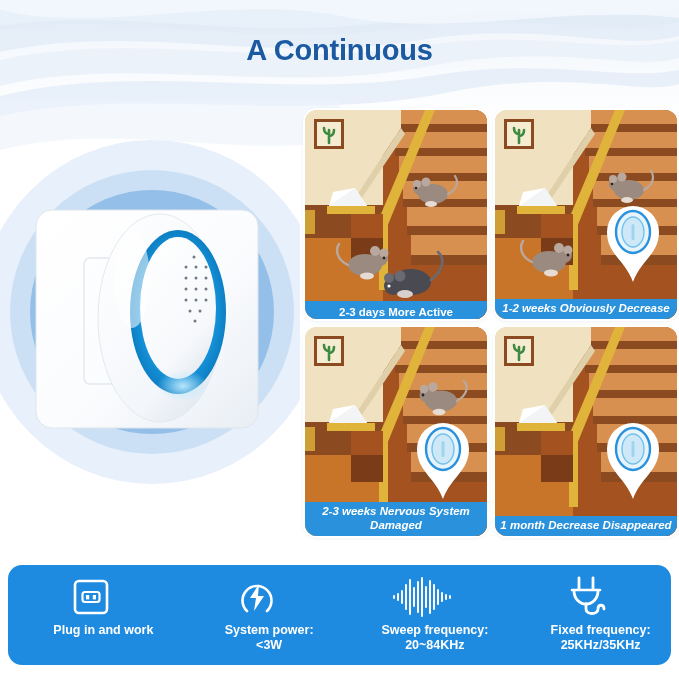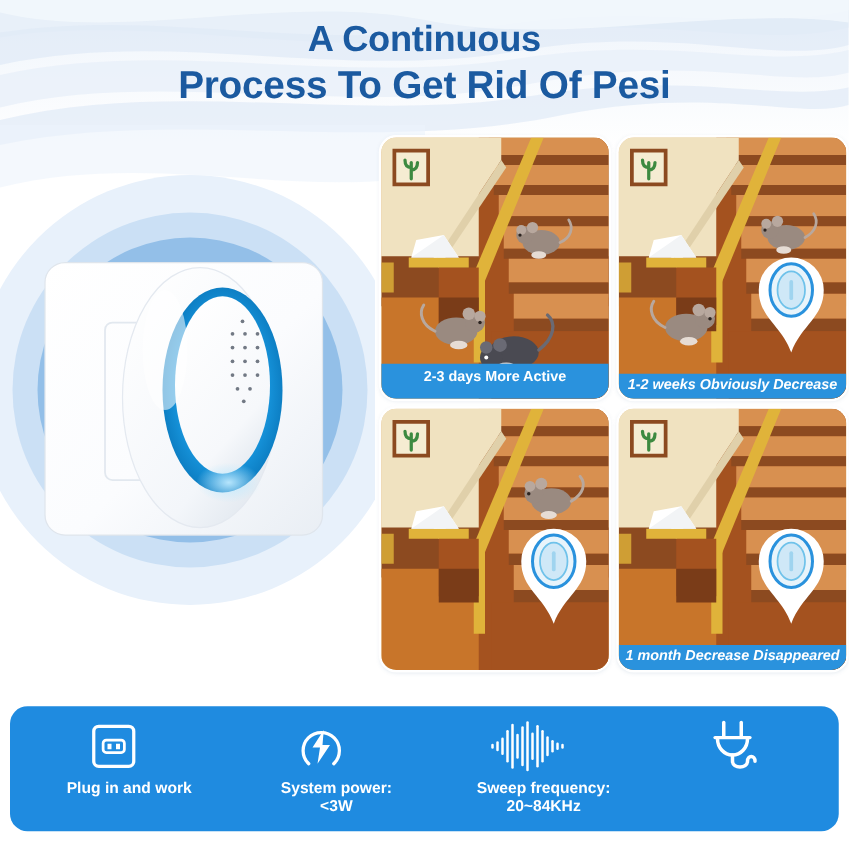--- a/index.html
+++ b/index.html
@@ -82,21 +82,21 @@
   .card-label {
     position: absolute;
     left: 0; bottom: 0;
     width: 100%;
     background: #2a92dd;
     color: #ffffff;
     font-weight: bold;
     font-size: 11.5px;
     line-height: 13.5px;
     text-align: center;
-    padding: 5px 2px 10px 2px;
+    padding: 5px 2px 0 2px;
     box-sizing: border-box;
   }
   .card-label.two-line { padding: 3px 2px 4px 2px; font-style: italic; }
 
   
   #feature-bar {
     position: absolute;
     left: 8px; top: 565px;
     width: 663px; height: 100px;
     background: #1f8be0;
@@ -145,21 +145,20 @@
   <path d="M0,30 C120,10 260,50 400,28 C520,10 610,40 679,22 L679,0 L0,0 Z" fill="#e6eef8" opacity="0.85"></path>
   <path d="M0,52 C140,22 270,66 420,40 C540,20 620,52 679,36 L679,8 C600,26 520,2 400,20 C250,44 130,6 0,26 Z" fill="#dfe9f6" opacity="0.7"></path>
   <path d="M0,86 C130,54 280,96 430,66 C560,42 630,72 679,58 L679,40 C610,56 540,28 420,46 C270,70 140,30 0,60 Z" fill="#eaf1fa" opacity="0.9"></path>
   <path d="M0,116 C140,86 300,124 450,92 C570,68 640,96 679,84 L679,70 C620,82 550,56 430,76 C290,100 140,62 0,96 Z" fill="#e3ecf7" opacity="0.8"></path>
   <path d="M0,10 C100,34 230,-6 340,16 C450,38 570,4 679,18 L679,0 L0,0 Z" fill="#f2f7fc" opacity="0.9"></path>
   <path d="M0,150 C120,120 240,160 340,140 L340,100 L0,100 Z" fill="#edf3fb" opacity="0.6"></path>
 </svg>
 
 <div id="header">
   <div class="title-line">A Continuous</div>
-  <div class="title-line title-line-2">Process To Get Rid Of Pesi</div>
 </div>
 
 <div id="product-panel">
   <svg id="product-svg" viewBox="0 0 300 455">
     <defs>
       <radialGradient id="ringGlow" cx="50%" cy="50%" r="50%">
         <stop offset="0%" stop-color="#7fd4ff"></stop>
         <stop offset="55%" stop-color="#1fa6ef"></stop>
         <stop offset="100%" stop-color="#0d7fc4"></stop>
       </radialGradient>
@@ -424,20 +423,24 @@
         </g>
 
         <g>
           <path d="M138,172 C130,150 112,144 112,122 a26,26 0 1,1 52,0 C164,144 146,150 138,172 Z" fill="#ffffff"></path>
           <ellipse cx="138" cy="122" rx="17" ry="21" fill="#e8f4fb" stroke="#2a92dd" stroke-width="2.4"></ellipse>
           <ellipse cx="138" cy="122" rx="11" ry="15" fill="#cfe8f7" stroke="#6fc2ea" stroke-width="1.4"></ellipse>
           <rect x="136.5" y="114" width="3" height="16" rx="1.5" fill="#9fd4ef"></rect>
         </g>
       </svg>
     </div>
+    <div class="card-label two-line">
+      <span>2-3 weeks Nervous</span>
+      <span class="l2">System Damaged</span>
+    </div>
   </div>
 
   <div class="card">
     <div class="card-scene">
       <svg viewBox="0 0 182 209" preserveAspectRatio="xMidYMid slice">
         <rect x="0" y="0" width="182" height="209" fill="#f0e2c0"></rect>
         <rect x="0" y="95" width="182" height="40" fill="#8c4a20"></rect>
         <rect x="0" y="128" width="182" height="81" fill="#c8752a"></rect>
         <rect x="9" y="9" width="30" height="30" fill="#8c4a20"></rect>
         <rect x="12" y="12" width="24" height="24" fill="#f5ecd2"></rect>
@@ -544,14 +547,18 @@
   <div class="feature">
     <div class="feature-icon">
       <svg width="46" height="44" viewBox="0 0 46 44">
         <line x1="14" y1="3" x2="14" y2="14" stroke="#ffffff" stroke-width="2.8" stroke-linecap="round"></line>
         <line x1="28" y1="3" x2="28" y2="14" stroke="#ffffff" stroke-width="2.8" stroke-linecap="round"></line>
         <line x1="7" y1="15" x2="35" y2="15" stroke="#ffffff" stroke-width="2.6" stroke-linecap="round"></line>
         <path d="M9,16 A12,13 0 0,0 33,16" fill="none" stroke="#ffffff" stroke-width="2.8"></path>
         <path d="M21,29 L21,34 C21,40 33,40 33,34 C33,29 39,29 39,34" fill="none" stroke="#ffffff" stroke-width="2.8" stroke-linecap="round"></path>
       </svg>
     </div>
+    <div class="feature-text">
+      <span>Fixed frequency:</span>
+      <span class="l2">25KHz/35KHz</span>
+    </div>
   </div>
 </div>
 
 </body></html>

